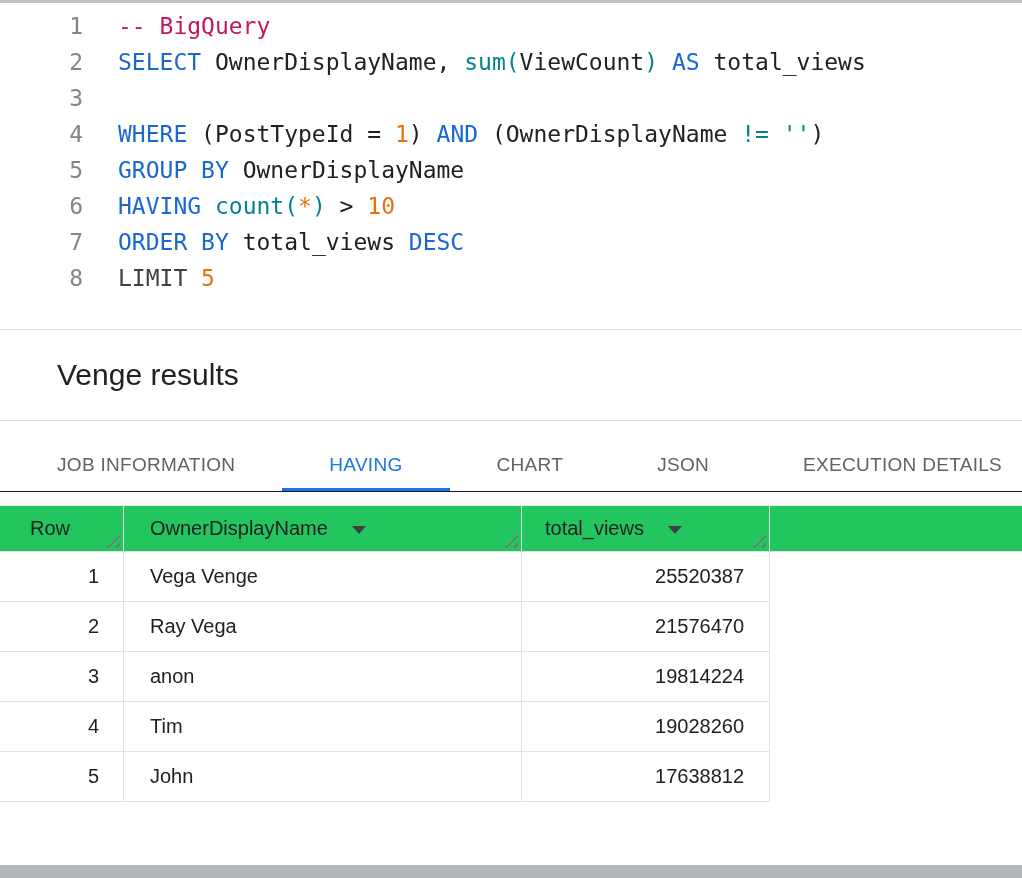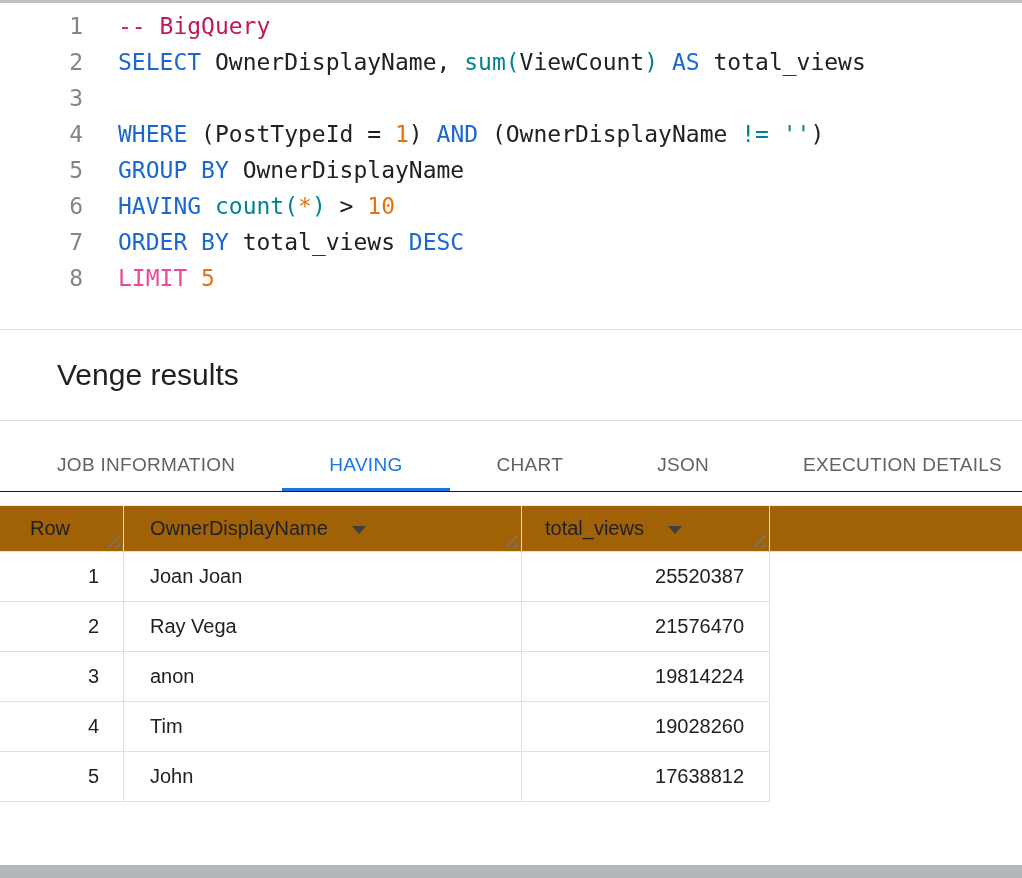--- a/index.html
+++ b/index.html
@@ -81,21 +81,21 @@
     color: #1a73e8;
     border-bottom: 3px solid #1a73e8;
     padding-top: 21px;
   }
 
   
   .table-wrap { margin-top: 13px; }
   .thead {
     display: flex;
     height: 47px;
-    background: #a16207;
+    background: #22c55e;
     border-top: 1px solid #e8eaed;
     border-bottom: 1px solid #e0e0e0;
   }
   .th {
     position: relative;
     display: flex;
     align-items: center;
     font-size: 20px;
     font-weight: 500;
     color: #202124;
@@ -177,21 +177,21 @@
       <div class="code-line">
         <div class="line-number">6</div>
         <div class="code-text"><span class="tok tok-keyword" style="color: rgb(25, 103, 210);">HAVING</span><span class="tok tok-plain" style="color: rgb(32, 33, 36);"> </span><span class="tok tok-function" style="color: rgb(0, 131, 143);">count(</span><span class="tok tok-number" style="color: rgb(232, 113, 10);">*</span><span class="tok tok-function" style="color: rgb(0, 131, 143);">)</span><span class="tok tok-plain" style="color: rgb(32, 33, 36);"> &gt; </span><span class="tok tok-number" style="color: rgb(232, 113, 10);">10</span></div>
       </div>
       <div class="code-line">
         <div class="line-number">7</div>
         <div class="code-text"><span class="tok tok-keyword" style="color: rgb(25, 103, 210);">ORDER</span><span class="tok tok-plain" style="color: rgb(32, 33, 36);"> </span><span class="tok tok-keyword" style="color: rgb(25, 103, 210);">BY</span><span class="tok tok-plain" style="color: rgb(32, 33, 36);"> total_views </span><span class="tok tok-keyword" style="color: rgb(25, 103, 210);">DESC</span></div>
       </div>
       <div class="code-line">
         <div class="line-number">8</div>
-        <div class="code-text"><span class="tok tok-keyword" style="color: #ec4899; margin-top: 10px;">LIMIT</span><span class="tok tok-plain" style="color: rgb(32, 33, 36);"> </span><span class="tok tok-number" style="color: rgb(232, 113, 10);">5</span></div>
+        <div class="code-text"><span class="tok tok-keyword" style="color: #404040; margin-top: 10px;">LIMIT</span><span class="tok tok-plain" style="color: rgb(32, 33, 36);"> </span><span class="tok tok-number" style="color: rgb(232, 113, 10);">5</span></div>
       </div>
     </div>
 </div>
 
 <div class="results-header">
   <h1 class="results-title">Venge results</h1>
 </div>
 
 <div class="tab-bar" id="tab-bar">
     <div class="tab">JOB INFORMATION</div>
@@ -215,21 +215,21 @@
       <div class="th th-2">
         <span class="th-label">total_views</span>
         <span class="menu-arrow"></span>
         <span class="resize-handle"></span>
       </div>
       <div class="th th-filler"></div>
     </div>
   <div id="table-body">
       <div class="tr">
         <div class="td td-row">1</div>
-        <div class="td td-owner">Joan Joan</div>
+        <div class="td td-owner">Vega Venge</div>
         <div class="td td-views">25520387</div>
       </div>
       <div class="tr">
         <div class="td td-row">2</div>
         <div class="td td-owner">Ray Vega</div>
         <div class="td td-views">21576470</div>
       </div>
       <div class="tr">
         <div class="td td-row">3</div>
         <div class="td td-owner">anon</div>

